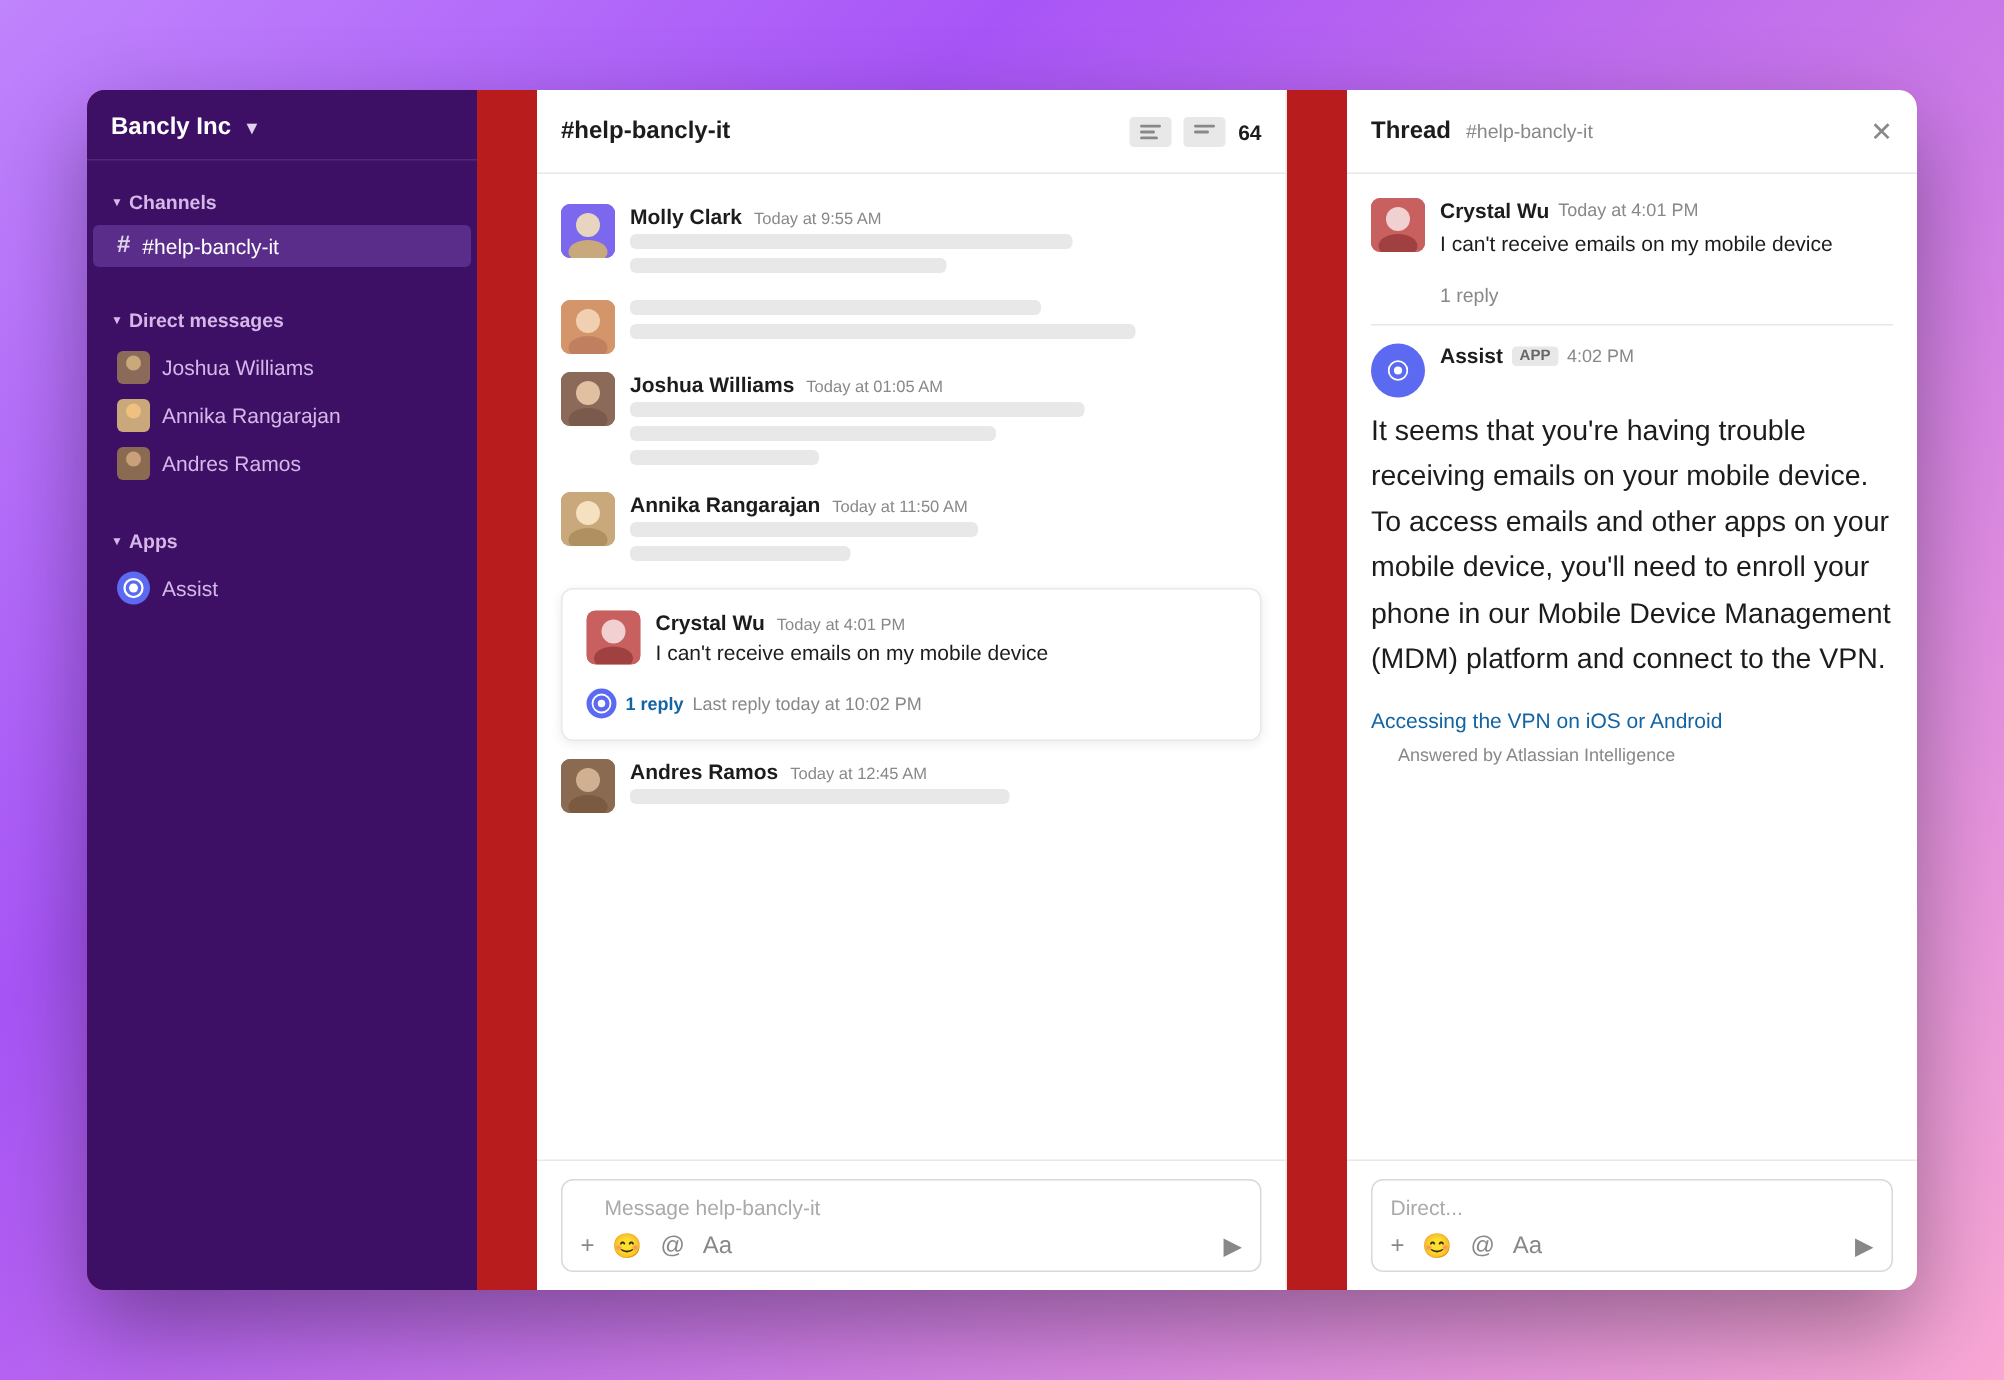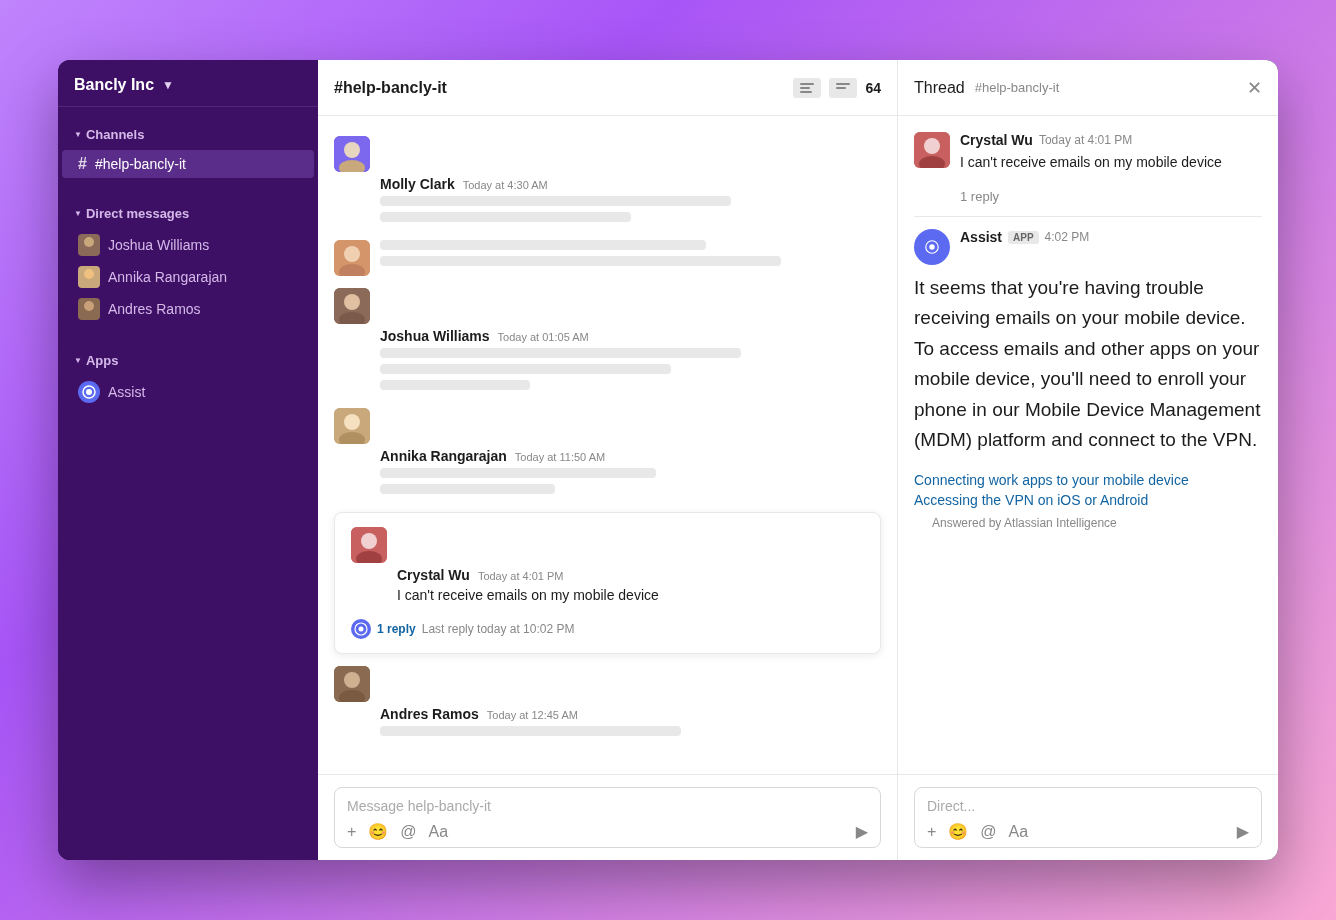--- a/index.html
+++ b/index.html
@@ -9,26 +9,27 @@
       height: 920px;
       display: flex;
       align-items: center;
       justify-content: center;
       font-family: -apple-system, BlinkMacSystemFont, 'Segoe UI', sans-serif;
     }
 
     .app-window {
       width: 1220px;
       height: 800px;
-      background: #0f172a;
+      background: #b91c1c;
       border-radius: 12px;
       box-shadow: 0 25px 60px rgba(0,0,0,0.35);
       display: flex;
       overflow: hidden;
       position: relative;
+      gap: 40px;
     }
 
     
     .sidebar {
       width: 260px;
       background: #3d1066;
       color: #e2d0f0;
       display: flex;
       flex-direction: column;
       flex-shrink: 0;
@@ -209,21 +210,20 @@
       display: flex;
       align-items: baseline;
       gap: 8px;
       margin-bottom: 4px;
     }
 
     .sender-name {
       font-size: 14px;
       font-weight: 700;
       color: #1d1c1d;
-      margin-top: 40px;
     }
 
     .message-time {
       font-size: 11px;
       color: #888;
     }
 
     .message-placeholder {
       height: 10px;
       background: #e8e8e8;
@@ -289,20 +289,21 @@
     .message-input-box {
       border: 1px solid #d8d8d8;
       border-radius: 8px;
       padding: 10px 12px 6px;
     }
 
     .message-input-placeholder {
       font-size: 14px;
       color: #aaa;
       margin-bottom: 8px;
+      margin-left: 16px;
     }
 
     .message-input-toolbar {
       display: flex;
       align-items: center;
       justify-content: space-between;
     }
 
     .input-actions {
       display: flex;
@@ -342,21 +343,21 @@
     }
 
     .thread-title-area {
       display: flex;
       align-items: center;
       gap: 10px;
     }
 
     .thread-label {
       font-size: 16px;
-      font-weight: 400;
+      font-weight: 700;
       color: #1d1c1d;
     }
 
     .thread-channel {
       font-size: 13px;
       color: #888;
     }
 
     .close-btn {
       font-size: 18px;
@@ -601,21 +602,21 @@
           <div class="avatar-medium av-molly">
             <svg viewBox="0 0 36 36" width="36" height="36">
                 <rect width="36" height="36" fill="#7b68ee"></rect>
                 <circle cx="18" cy="14" r="8" fill="#e8d5c0"></circle>
                 <ellipse cx="18" cy="32" rx="13" ry="8" fill="#c9a87c"></ellipse>
               </svg>
           </div>
           <div class="message-content">
             <div class="message-meta">
               <span class="sender-name">Molly Clark</span>
-              <span class="message-time">Today at 4:30 AM</span>
+              <span class="message-time">Today at 9:55 AM</span>
             </div>
             <div class="message-placeholder" style="width:70%"></div>
             <div class="message-placeholder" style="width:50%"></div>
           </div>
         </div>
       </div>
 
       <div class="message-group">
         <div class="message-row">
           <div class="avatar-medium" style="background:#d4956a">
@@ -783,21 +784,20 @@
           </div>
           <div>
             <div class="assist-name-area">
               <span class="assist-name">Assist</span>
               <span class="app-badge">APP</span>
               <span class="assist-time">4:02 PM</span>
             </div>
           </div>
         </div>
         <div class="assist-message-text">It seems that you're having trouble receiving emails on your mobile device. To access emails and other apps on your mobile device, you'll need to enroll your phone in our Mobile Device Management (MDM) platform and connect to the VPN.</div>
-        <a class="assist-link">Connecting work apps to your mobile device</a>
         <a class="assist-link">Accessing the VPN on iOS or Android</a>
         <div class="answered-by">Answered by Atlassian Intelligence</div>
       </div>
 
     </div>
 
     <div class="thread-reply-area">
       <div class="thread-reply-box">
         <div class="reply-placeholder">Direct...</div>
         <div class="reply-toolbar">

